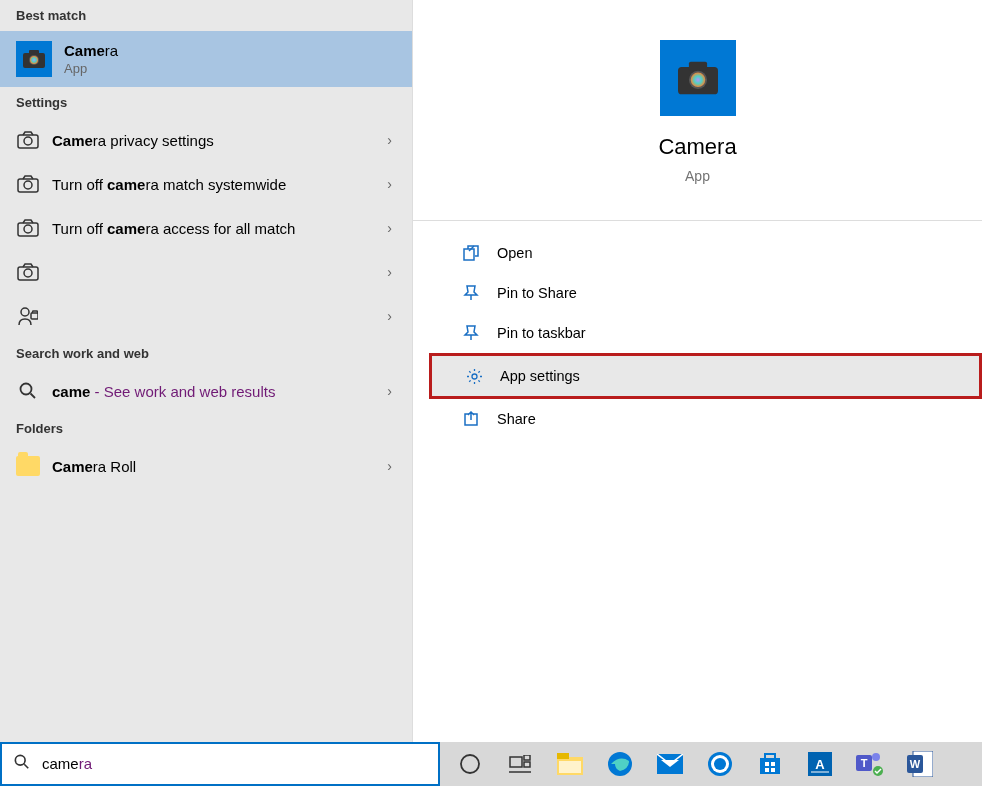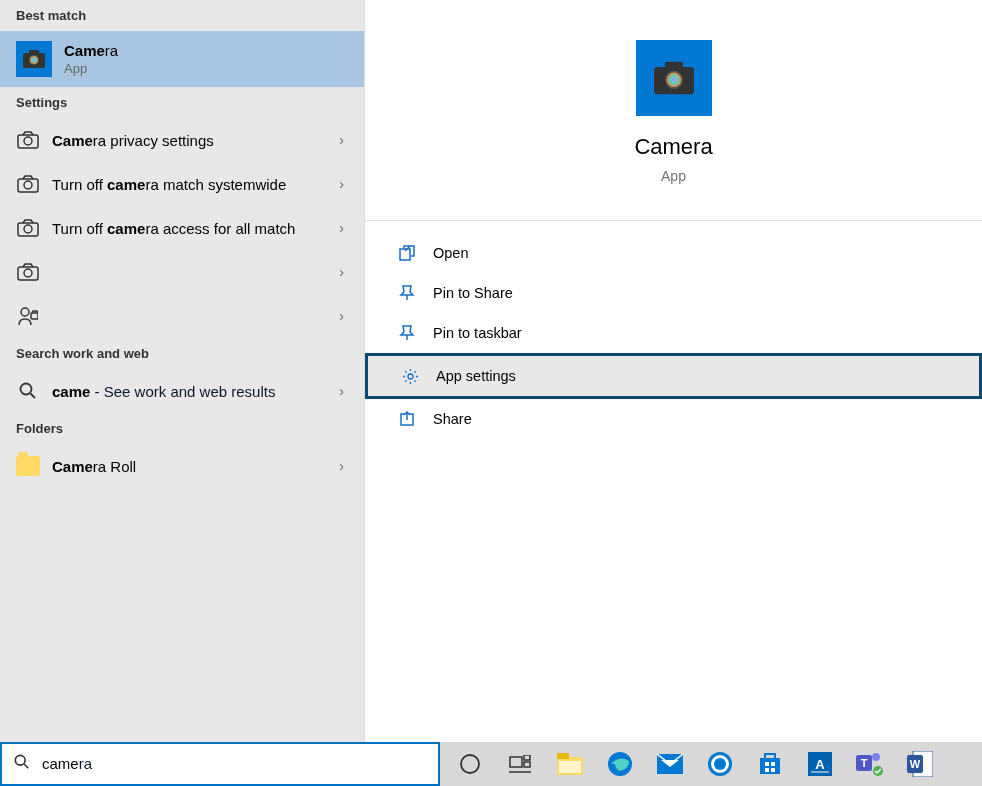--- a/index.html
+++ b/index.html
@@ -1,20 +1,20 @@
 <!DOCTYPE html>
 <html><head>
   <meta charset="utf-8">
   <style>
     * { margin: 0; padding: 0; box-sizing: border-box; font-family: 'Segoe UI', Tahoma, sans-serif; }
     body { width: 982px; height: 786px; overflow: hidden; background: #fff; }
     .container { display: flex; width: 100%; height: 742px; }
     
     
-    .left-panel { width: 364px; background: #e8e8e8; overflow-y: auto; }
+    .left-panel { width: 412px; background: #e8e8e8; overflow-y: auto; }
     .section-header { padding: 8px 16px; font-size: 13px; font-weight: 600; color: #333; }
     
     .result-item { display: flex; align-items: center; padding: 10px 16px; cursor: pointer; position: relative; }
     .result-item.selected { background: #a8c5e2; }
     .result-item .icon-box { width: 36px; height: 36px; display: flex; align-items: center; justify-content: center; margin-right: 12px; flex-shrink: 0; }
     .result-item .icon-box.small { width: 24px; height: 24px; }
     .result-item .text-content { flex: 1; }
     .result-item .title { font-size: 15px; color: #000; }
     .result-item .subtitle { font-size: 13px; color: #666; margin-top: 2px; }
     .result-item .chevron { color: #666; font-size: 14px; position: absolute; right: 20px; }
@@ -25,36 +25,36 @@
     
     
     .right-panel { flex: 1; background: #fff; border-left: 1px solid #ddd; }
     .app-preview { text-align: center; padding: 40px 0 24px; }
     .app-preview .big-tile { width: 76px; height: 76px; background: #0078d4; margin: 0 auto 18px; display: flex; align-items: center; justify-content: center; }
     .app-preview .app-name { font-size: 22px; color: #000; }
     .app-preview .app-type { font-size: 14px; color: #737373; margin-top: 8px; }
     
     .divider { height: 1px; background: #ddd; margin: 12px 0 0; }
     
-    .action-list { padding-top: 12px; }
+    .action-list { padding-top: 12px; margin-left: 16px; }
     .action-item { display: flex; align-items: center; padding: 10px 32px; cursor: pointer; font-size: 14.5px; color: #000; }
-    .action-item.highlighted { background: #e8e8e8; border: 3px solid #0c4a6e; }
+    .action-item.highlighted { background: #e8e8e8; border: 3px solid #b91c1c; }
     .action-item .action-icon { width: 20px; height: 20px; margin-right: 16px; color: #1a6fc4; display: flex; align-items: center; justify-content: center; }
     
     
     .search-bar { position: absolute; bottom: 0; left: 0; width: 440px; height: 44px; border: 2px solid #0070c5; background: #fff; display: flex; align-items: center; padding: 0 12px; }
     .search-bar .search-icon { color: #333; margin-right: 12px; }
     .search-bar input { border: none; outline: none; font-size: 15px; flex: 1; color: #333; background: transparent; }
     
     
     .taskbar { position: absolute; bottom: 0; left: 440px; right: 0; height: 44px; background: #d8d8d8; display: flex; align-items: center; padding: 0 8px; gap: 6px; }
     .taskbar-item { width: 44px; height: 40px; display: flex; align-items: center; justify-content: center; cursor: pointer; }
     
     .bold-part { font-weight: 600; }
-    .gray-text { color: #0f172a; }
+    .gray-text { color: #701a75; }
   </style>
 </head>
 <body>
 
 <div class="container">
 
   <div class="left-panel">
     <div class="section-header">Best match</div>
 
     <div class="result-item selected">

